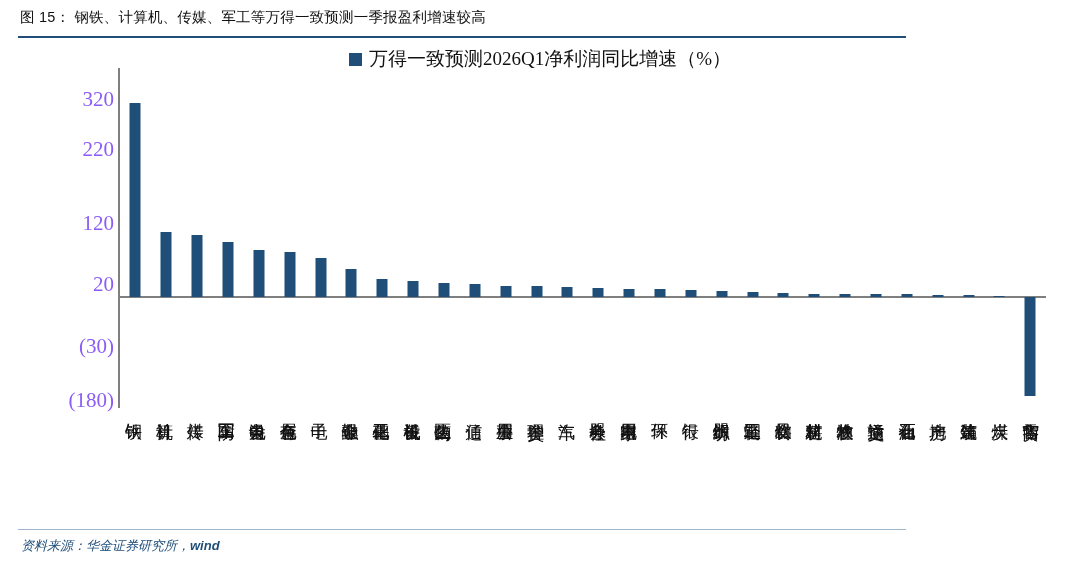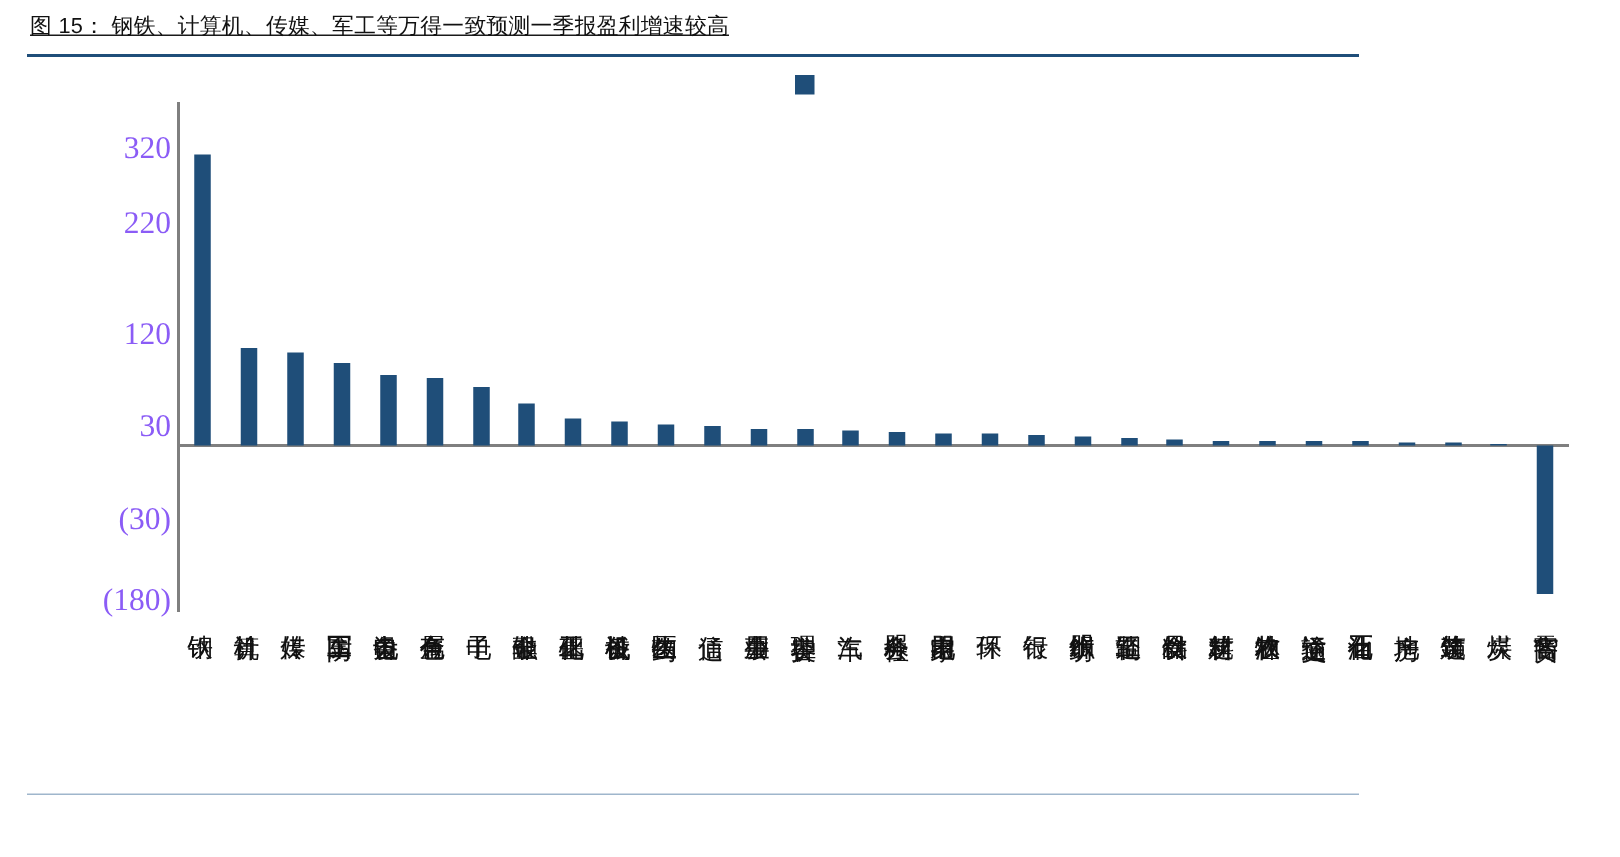--- a/index.html
+++ b/index.html
@@ -14,21 +14,20 @@
     color: #1a1a1a;
     position: relative;
     overflow: hidden;
   }
   .page {
     width: 924px;
     height: 571px;
     position: relative;
     box-sizing: border-box;
     padding: 0 18px;
-    text-decoration: underline;
   }
   
   .fig-title {
     font-size: 14.5px;
     color: #111111;
     padding: 8px 0 9px 2px;
     letter-spacing: 0.2px;
     white-space: nowrap;
   }
   .rule-top {
@@ -166,27 +165,27 @@
 </head>
 <body>
 
 <div class="page">
 
   <div class="fig-title">图 15： 钢铁、计算机、传媒、军工等万得一致预测一季报盈利增速较高</div>
   <div class="rule-top"></div>
 
   <div class="chart-area">
     <div class="legend">
-      <span class="swatch"></span>
+      <span class="swatch"></span><span class="lg-text">万得一致预测2026Q1净利润同比增速（%）</span>
     </div>
 
     <div class="ylabels">
         <div class="ylabel" style="top: 332px;">(180)</div>
         <div class="ylabel" style="top: 278.182px;">(30)</div>
-        <div class="ylabel" style="top: 216.364px;">30</div>
+        <div class="ylabel" style="top: 216.364px;">20</div>
         <div class="ylabel" style="top: 154.545px; text-align: right;">120</div>
         <div class="ylabel" style="top: 81px; text-align: center;">220</div>
         <div class="ylabel" style="top: 30.9091px;">320</div>
       </div>
     <div class="plot">
       <div class="zeroline" style="top: 227.727px;"></div>
       <div class="bars">
           <div class="barcell">
             <div class="bar" title="钢铁: 313" style="top: 35.2364px; height: 193.491px;"></div>
           </div>
@@ -368,13 +367,16 @@
         <div class="xcell">
           <div class="xlabel">煤炭</div>
         </div>
         <div class="xcell">
           <div class="xlabel">商贸零售</div>
         </div>
       </div>
   </div>
 
   <div class="rule-bottom"></div>
+  <div class="source">
+    <span>资料来源：</span><span>华金证券研究所</span><span>，</span><span class="wind">wind</span>
+  </div>
 </div>
 
 </body></html>

